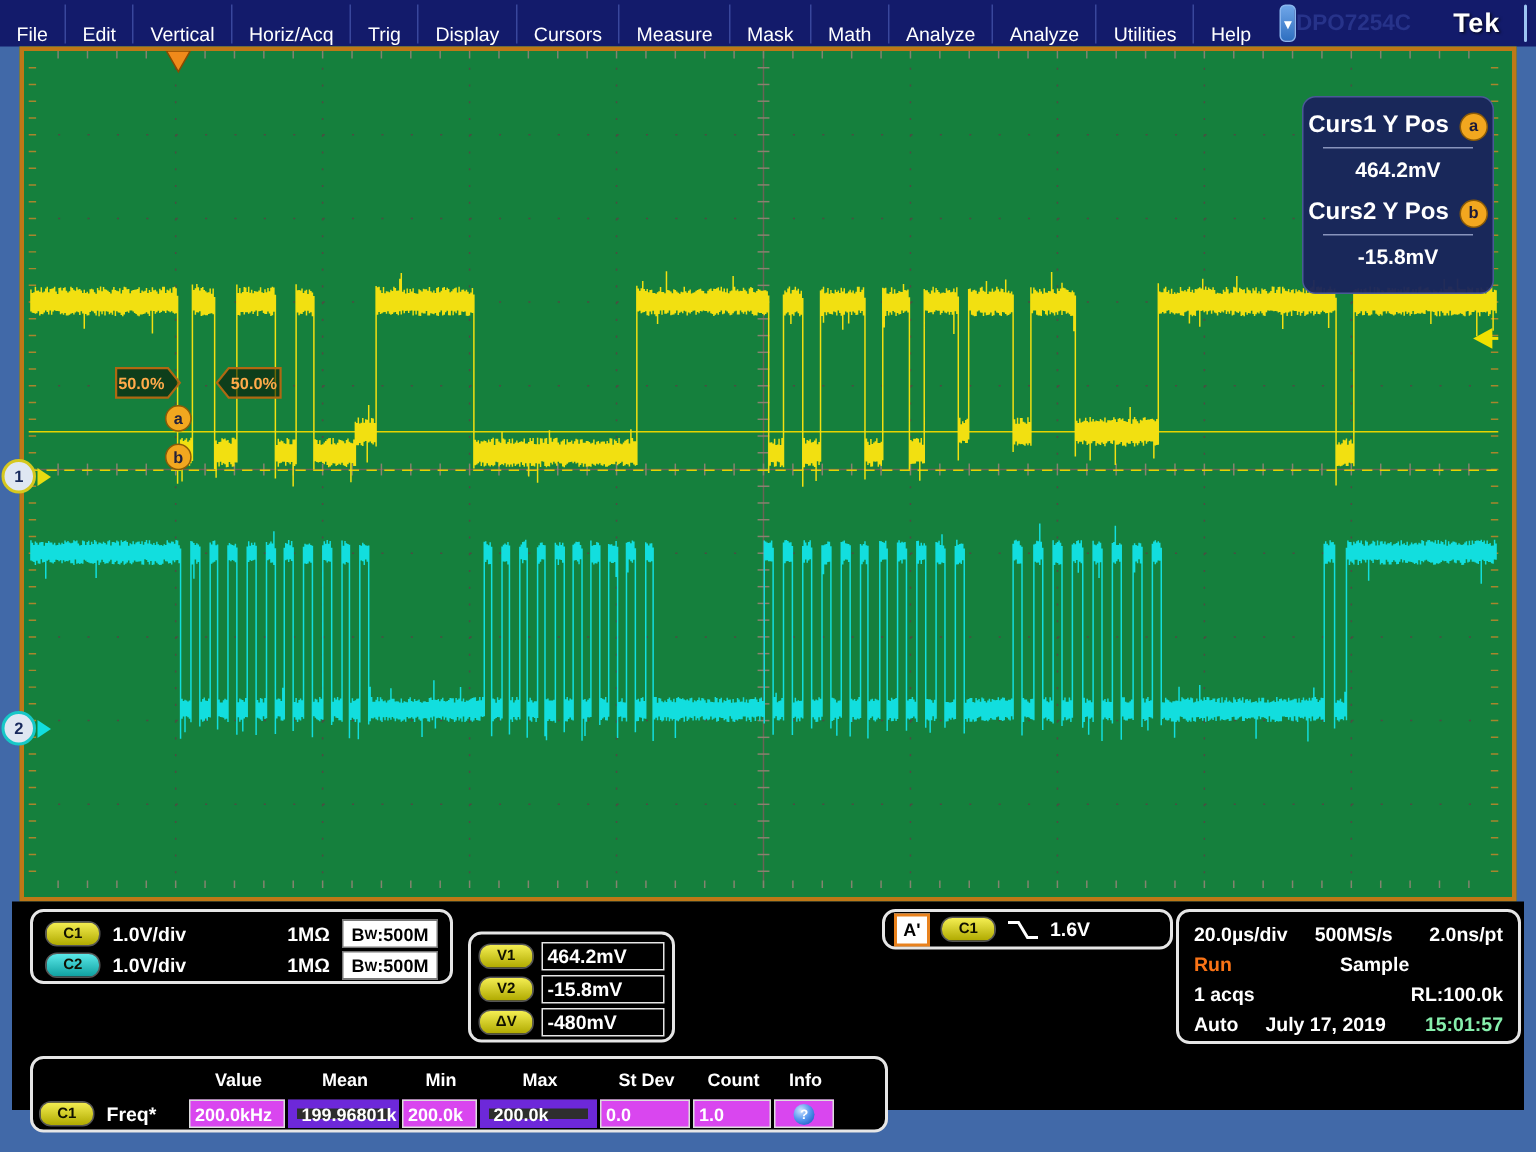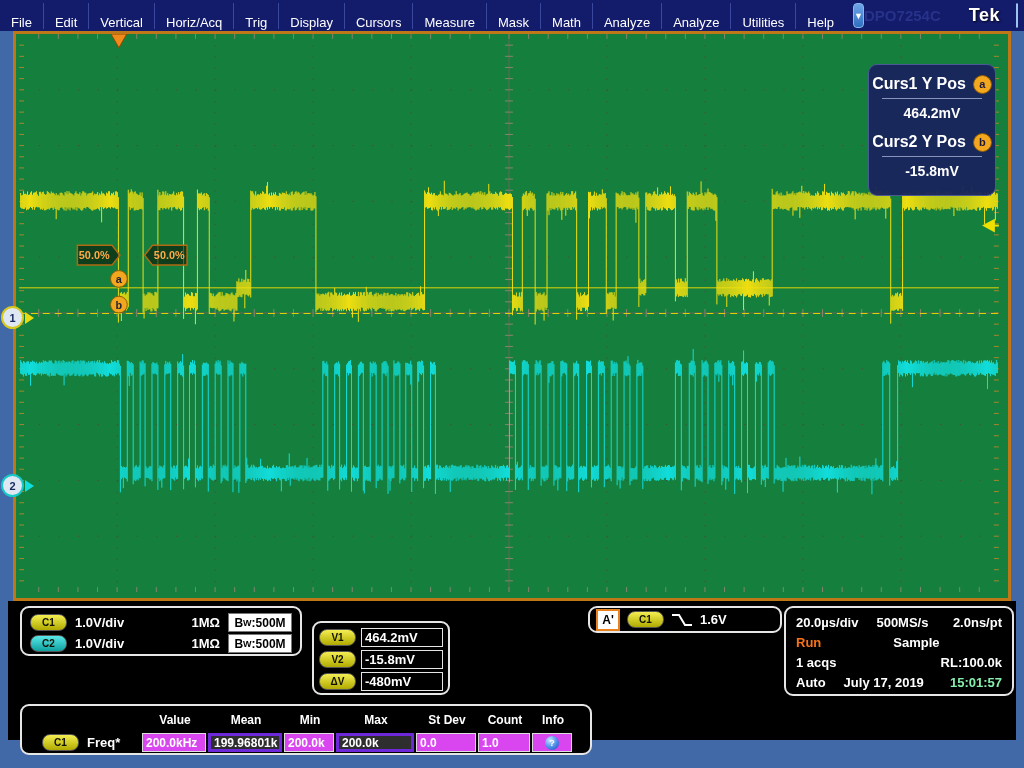--- a/index.html
+++ b/index.html
@@ -81,26 +81,26 @@
   .trig-level{font-size:13px;font-weight:bold;}
   .tb-box{left:776px;top:5px;width:230px;height:90px;padding:4px 10px;font-size:13px;font-weight:bold;}
   .tb-row{display:flex;align-items:center;height:20px;}
   .tb-row .mid{margin-left:18px;}
   .tb-row .right{margin-left:auto;}
   .run-state{color:#f97316;}
   .sample-mode{margin-left:72px;}
   .clock{color:#86efac;margin-left:auto;text-align:center;}
   .meas-box{left:12px;top:103px;width:572px;height:51px;
     display:grid;grid-template-columns:100px 66px 76px 52px 80px 62px 54px 42px;
-    grid-template-rows:24px 21px;align-items:center;padding:2px 20px;}
+    grid-template-rows:24px 21px;align-items:center;padding:2px 4px;}
   .mh{font-size:12px;font-weight:bold;text-align:center;}
   .mc{height:19px;font-size:12px;font-weight:bold;display:flex;align-items:center;
     padding-left:3px;box-sizing:border-box;margin-right:2px;}
   .mc-border{border:1px solid #dcdcdc;background:#d946ef;}
-  .mc-gray{background:#2e2e2e;border:3px solid #6d28d9;}
+  .mc-gray{background:#2e2e2e;border:6px solid #6d28d9;}
   .meas-src{display:flex;align-items:center;gap:8px;grid-row:2;grid-column:1;}
   .meas-name{font-size:13px;font-weight:bold;}
   .info-cell{justify-content:center;padding-left:0;}
   .info-icon{width:14px;height:14px;border-radius:50%;
     background:radial-gradient(circle at 35% 30%,#cfe4ff,#5a9af0 45%,#0c48b8);
     color:#fff;font-size:9px;font-weight:bold;display:flex;align-items:center;justify-content:center;}
 </style>
 </head>
 <body>
 

